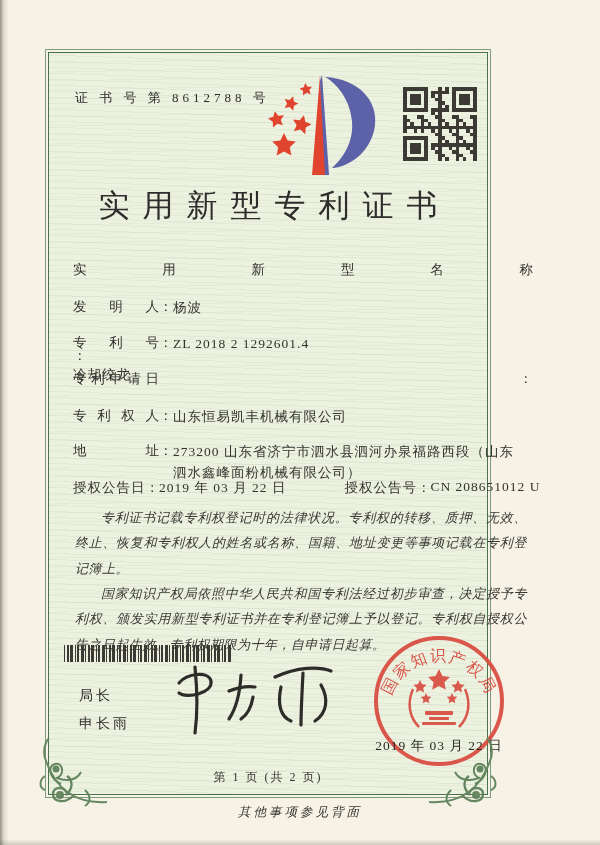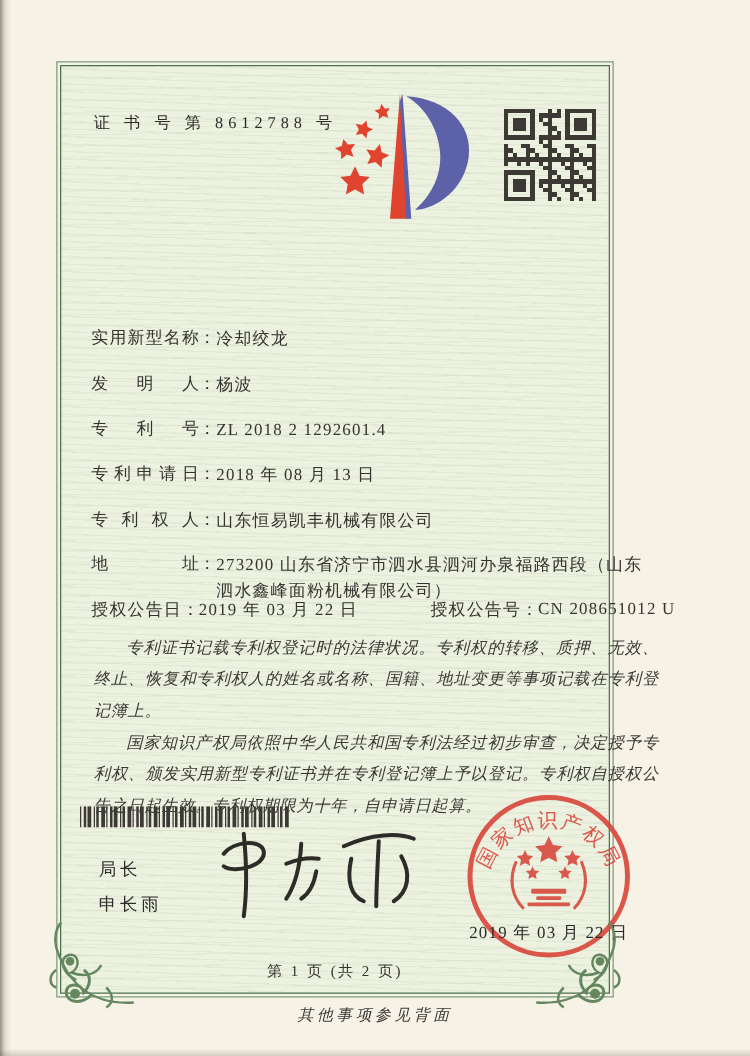--- a/index.html
+++ b/index.html
@@ -38,21 +38,21 @@
     text-align:center; font-size:31px; color:#2f2d2b;
     letter-spacing:13px; text-indent:13px; font-weight:500;
   }
   
   .field { position:absolute; left:24px; display:flex; font-size:13.5px; color:#35332f; width:460px; }
   .field .lab {
     flex:0 0 86px; text-align:justify; text-align-last:justify; letter-spacing:0;
   }
   .field .colon { flex:0 0 14px; }
   .field .val { flex:1; letter-spacing:1px; line-height:1.55; }
-  .f0 { top:208px; } .f1 { top:245px; } .f2 { top:281px;justify-content:center; }
+  .f0 { top:208px;flex-direction:column; } .f1 { top:245px; } .f2 { top:281px;justify-content:center; }
   .f3 { top:317px;justify-content:space-between; } .f4 { top:354px; } .f5 { top:389px; width:452px; }
   .grant-row { position:absolute; left:24px; top:426px; width:470px; display:flex; font-size:13.5px; color:#35332f; }
   .grant-row .pair { display:flex; }
   .grant-row .pair.right { margin-left:58px; }
   .grant-row .lab2 { letter-spacing:1px; }
   .grant-row .val2 { letter-spacing:1px; }
   
   .bodytext {
     position:absolute; left:26px; top:452px; width:452px;
     font-size:13px; color:#3a3834; line-height:1.95;
@@ -247,40 +247,40 @@
         <rect x="14" y="0" width="1" height="7" fill="#3d3a36"></rect>
         <rect x="20" y="0" width="1" height="7" fill="#3d3a36"></rect>
         <rect x="16" y="2" width="3" height="3" fill="#3d3a36"></rect>
         <rect x="0" y="14" width="7" height="1" fill="#3d3a36"></rect>
         <rect x="0" y="20" width="7" height="1" fill="#3d3a36"></rect>
         <rect x="0" y="14" width="1" height="7" fill="#3d3a36"></rect>
         <rect x="6" y="14" width="1" height="7" fill="#3d3a36"></rect>
         <rect x="2" y="16" width="3" height="3" fill="#3d3a36"></rect>
       </svg>
 
+    <div class="title">实用新型专利证书</div>
 
     <div class="field f0">
       <span class="lab">实用新型名称</span>
         <span class="colon">：</span>
       <span class="val">冷却绞龙</span>
     </div>
     <div class="field f1">
       <span class="lab">发明人</span>
         <span class="colon">：</span>
       <span class="val">杨波</span>
     </div>
     <div class="field f2">
       <span class="lab">专利号</span>
         <span class="colon">：</span>
       <span class="val">ZL 2018 2 1292601.4</span>
     </div>
     <div class="field f3">
       <span class="lab">专利申请日</span>
         <span class="colon">：</span>
-      <span class="val">2018 年 08 月 13 日</span>
     </div>
     <div class="field f4">
       <span class="lab">专利权人</span>
         <span class="colon">：</span>
       <span class="val">山东恒易凯丰机械有限公司</span>
     </div>
     <div class="field f5">
       <span class="lab">地址</span>
         <span class="colon">：</span>
       <span class="val">273200 山东省济宁市泗水县泗河办泉福路西段（山东泗水鑫峰面粉机械有限公司）</span>

